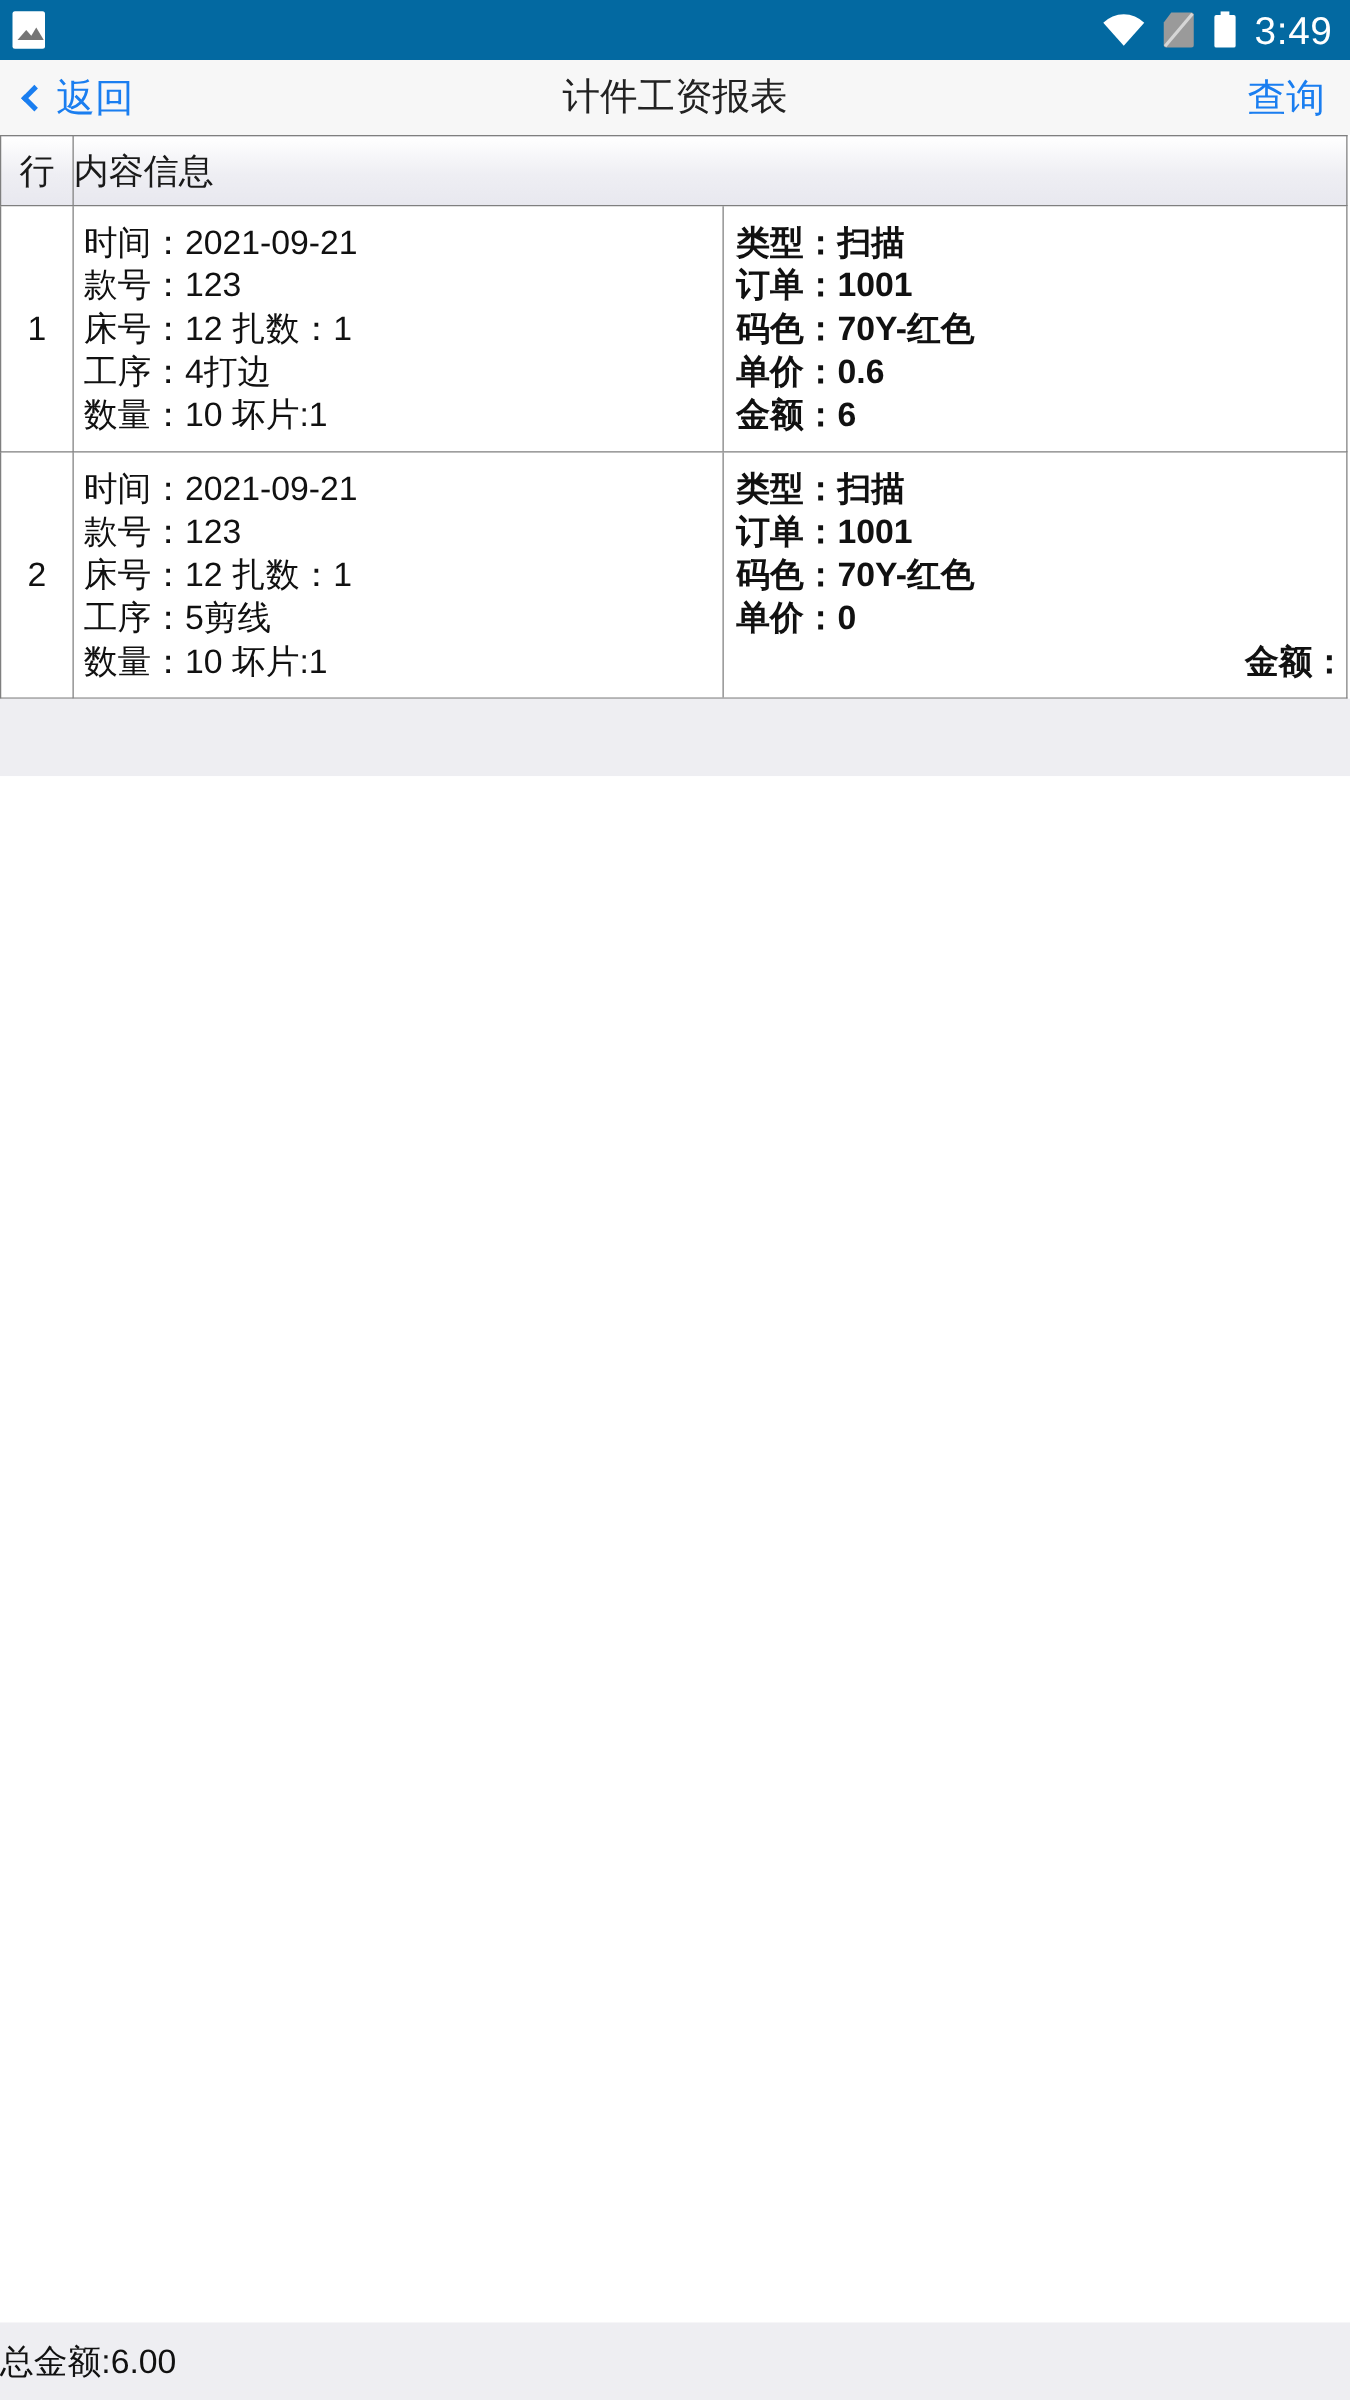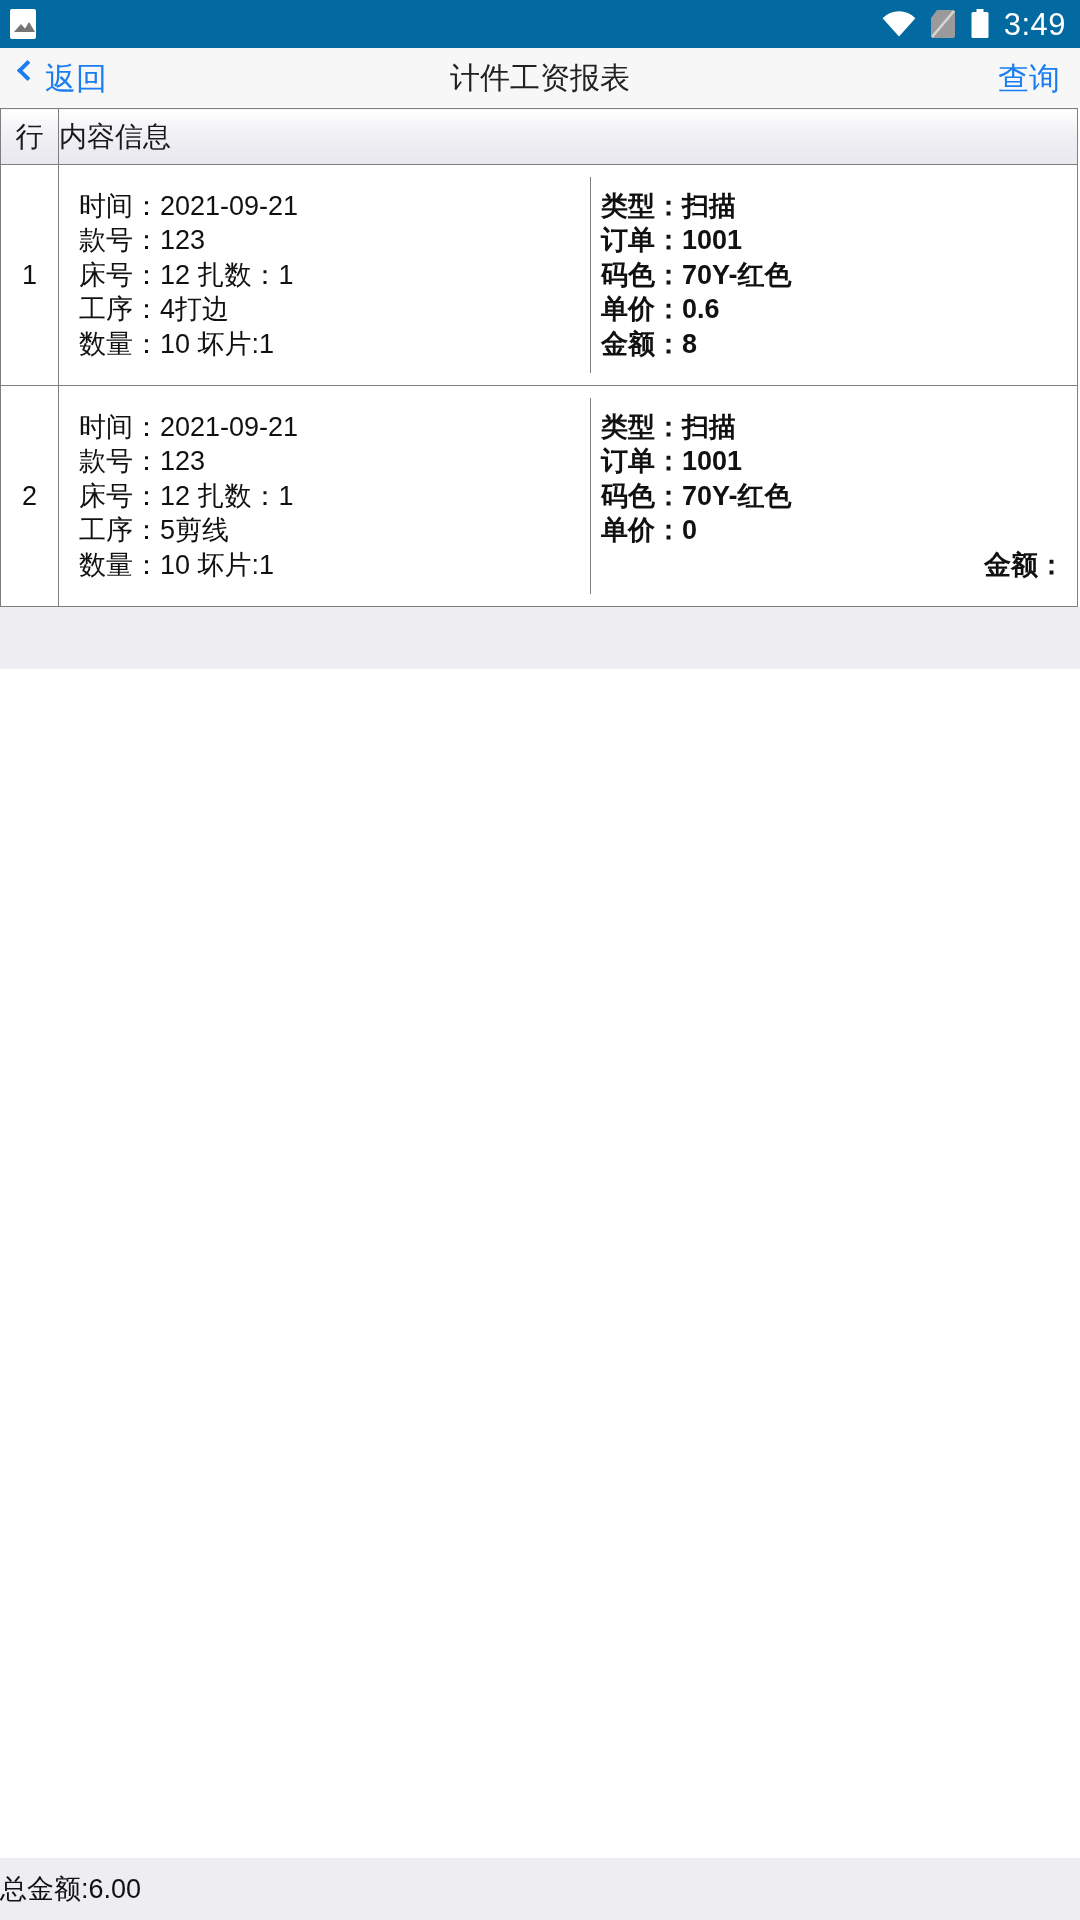--- a/index.html
+++ b/index.html
@@ -75,21 +75,21 @@
     height: 60px;
     flex: 0 0 60px;
     background: #f7f7f7;
     display: flex;
     align-items: center;
     position: relative;
     padding: 0 20px;
   }
   .nav-back {
     display: flex;
-    align-items: flex-start;
+    align-items: center;
     gap: 8px;
     color: #1a7ef0;
     font-size: 31px;
     line-height: 1;
     z-index: 2;
   }
   .chev {
     display: inline-block;
     width: 15px; height: 15px;
     border-left: 4px solid #1a7ef0;
@@ -140,21 +140,21 @@
   th.col-index { width: 58px; text-align: center; }
   th.col-content { text-align: left; }
 
   tbody td.cell-index {
     width: 58px;
     text-align: center;
     font-size: 27px;
     color: #111111;
     background: #ffffff;
   }
-  tbody td.cell-content { padding: 12px; background: #ffffff; }
+  tbody td.cell-content { padding: 0; background: #ffffff; }
   .content-grid {
     display: flex;
     width: 100%;
   }
   .content-col {
     padding: 12px 0 12px 8px;
   }
   .content-col.left {
     width: 520px;
     border-right: 1px solid #7f7f7f;
@@ -254,21 +254,21 @@
                 <div class="field-line">款号：123</div>
                 <div class="field-line">床号：12 扎数：1</div>
                 <div class="field-line">工序：4打边</div>
                 <div class="field-line">数量：10 坏片:1</div>
               </div>
               <div class="content-col right">
                 <div class="field-line">类型：扫描</div>
                 <div class="field-line">订单：1001</div>
                 <div class="field-line">码色：70Y-红色</div>
                 <div class="field-line">单价：0.6</div>
-                <div class="field-line">金额：8</div>
+                <div class="field-line">金额：6</div>
               </div>
             </div>
           </td>
         </tr>
         <tr>
           <td class="cell-index">2</td>
           <td class="cell-content">
             <div class="content-grid">
               <div class="content-col left">
                 <div class="field-line">时间：2021-09-21</div>

